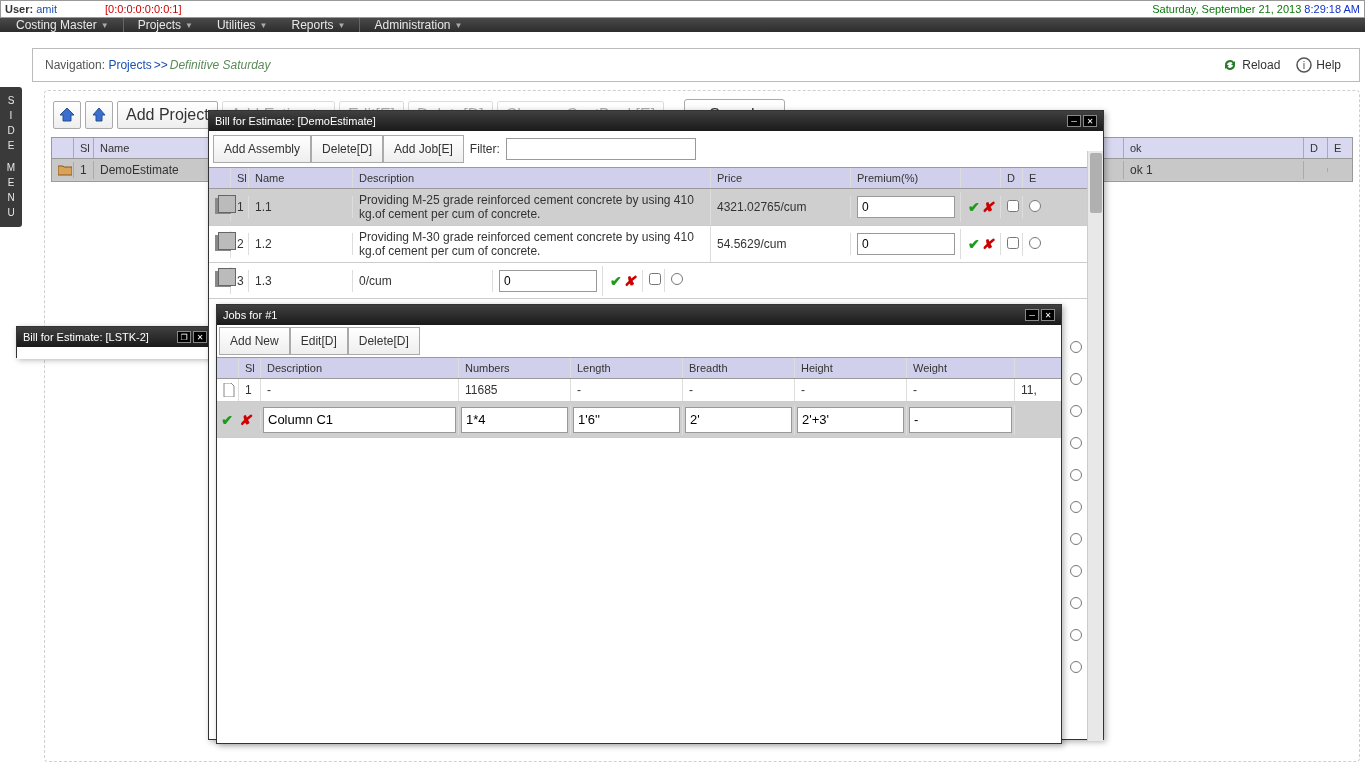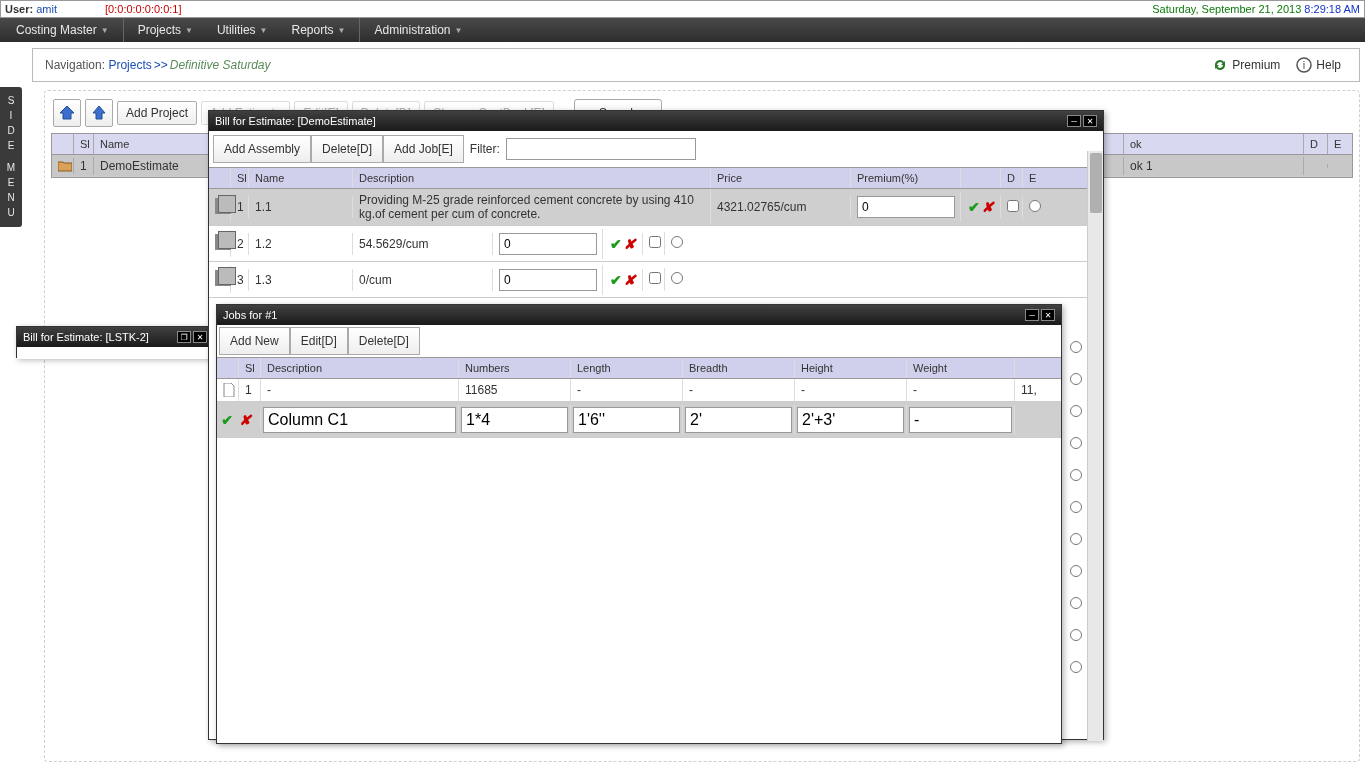--- a/index.html
+++ b/index.html
@@ -7,21 +7,21 @@
 
 
 .userbar { height: 18px; border: 1px solid #999; display: flex; align-items: center; padding: 0 4px; font-size: 11px; justify-content: space-between; }
 .userbar .left span.lbl { font-weight: bold; }
 .userbar .left a { color: #1a4fb3; text-decoration: none; }
 .userbar .left .ip { color: #c00; margin-left: 45px; }
 .userbar .right .date { color: #0a7a0a; }
 .userbar .right .time { color: #1133cc; }
 
 
-.menubar { height: 24px; background: linear-gradient(#4a4a4a,#2d2d2d); display: flex; align-items: center; padding: 0 6px; color: #e8e8e8; font-size: 12px; gap: 4px;}
+.menubar { height: 14px; background: linear-gradient(#4a4a4a,#2d2d2d); display: flex; align-items: center; padding: 0 6px; color: #e8e8e8; font-size: 12px; gap: 4px;}
 .menubar .mitem { padding: 0 10px; height: 100%; display: flex; align-items: center; cursor: pointer; gap:4px;}
 .menubar .sep { width: 1px; height: 100%; background: #666; }
 .menubar .tri { font-size: 8px; color: #aaa; }
 
 
 .workarea { position: absolute; top: 42px; left: 0; right: 0; bottom: 0; }
 
 
 .sidemenu { position: absolute; left: 0; top: 45px; width: 22px; background: #3a3a3a; color: #e8e8e8; text-align: center; font-size: 10px; line-height: 14px; padding: 6px 0; border-radius: 0 3px 3px 0;}
 .sidemenu div { margin: 1px 0; }
@@ -33,21 +33,21 @@
 .navpanel .navcur { color: #5a8a5a; font-style: italic; }
 .navpanel .spacer { flex: 1; }
 .topbtn { display:flex; align-items:center; gap:4px; cursor:pointer; padding: 2px 6px; margin-left:4px;}
 .topbtn .ic { width:16px; height:16px; display:flex; align-items:center; justify-content:center;}
 
 
 .contentframe { position: absolute; left: 44px; right: 5px; top: 48px; bottom: 6px; border: 1px dashed #cfcfcf; border-radius: 4px; padding: 6px; }
 
 
 .toolbar { display:flex; align-items:center; gap:4px; padding:2px; }
-.tbtn { border:1px solid #aaa; background:linear-gradient(#fff,#eee); padding:4px 8px; font-size:12px; cursor:pointer; border-radius:2px;}
+.tbtn { border:1px solid #aaa; background:linear-gradient(#fff,#eee); padding:4px 8px; font-size:16px; cursor:pointer; border-radius:2px;}
 .iconbtn { width:28px; height:28px; border:1px solid #aaa; background:linear-gradient(#fff,#eee); display:flex; align-items:center; justify-content:center; cursor:pointer; border-radius:2px;}
 
 
 .grid { border:1px solid #999; margin-top:4px; }
 .ghead { display:flex; background: #d8d8f0; border-bottom:1px solid #999; font-size:11px;}
 .gcell { border-right:1px solid #aaa; padding:4px 6px; overflow:hidden;}
 .grow { display:flex; border-bottom:1px solid #ccc; font-size:12px; align-items:center; min-height:22px;}
 .grow.sel { background:#c8c8c8; }
 .grow .gcell { padding: 2px 6px; }
 
@@ -71,21 +71,21 @@
 .preminput { border:1px solid #999; height:22px; width:98px; padding:0 4px; font-size:12px;}
 .actionic { width:14px; height:14px; display:inline-flex; align-items:center; justify-content:center; margin:0 1px; cursor:pointer;}
 .check { color:#1a9c1a; font-weight:bold; font-size:14px;}
 .cross { color:#c00; font-weight:bold; font-size:14px; font-style:italic;}
 .cbox { width:12px; height:12px;}
 .radio { width:12px; height:12px;}
 .copyic { width:16px; height:16px; display:inline-block; background:#888; position:relative;}
 .copyic::after{content:''; position:absolute; left:3px; top:-3px; width:16px; height:16px; background:#bbb; border:1px solid #666;}
 
 
-.jrow-edit input { border:1px solid #999; height:26px; padding:0 4px; font-size:16px; width:100%;}
+.jrow-edit input { border:1px solid #999; height:26px; padding:0 4px; font-size:13px; width:100%;}
 .jrow-edit { background:#cfcfcf; }
 svg { display:block; }
 
 .scrollcol { position:absolute; right:0; top:20px; bottom:0; width:16px; background:#e8e8e8; border-left:1px solid #ccc;}
 .scrollthumb { width:12px; background:#b0b0b0; margin:2px; border-radius:2px;}
 .radiocol { position:absolute; right:16px; top:20px; bottom:0; width:22px; display:flex; flex-direction:column; align-items:center; gap:20px; padding-top:8px;}
 </style>
 </head>
 <body>
 
@@ -145,21 +145,21 @@
     <a href="#" class="navlink">Projects</a>
     <span style="color:#1a4fb3;padding:0 2px;">&gt;&gt;</span>
     <span class="navcur">Definitive Saturday</span>
     <div class="spacer"></div>
     <div class="topbtn">
       <span class="ic">
         <svg width="16" height="16" viewBox="0 0 16 16">
             <path d="M3 8a5 5 0 0 1 9-3l1-1v4h-4l1.5-1.5A3 3 0 0 0 5 8h-2zm10 0a5 5 0 0 1-9 3l-1 1v-4h4l-1.5 1.5A3 3 0 0 0 11 8h2z" fill="#2a7a2a"></path>
           </svg>
       </span>
-      <span>Premium</span>
+      <span>Reload</span>
     </div>
     <div class="topbtn">
       <span class="ic">
         <svg width="16" height="16" viewBox="0 0 16 16">
             <circle cx="8" cy="8" r="7" fill="none" stroke="#555" stroke-width="1.5"></circle>
             <text x="8" y="12" text-anchor="middle" font-size="11" fill="#555">i</text>
           </svg>
       </span>
       <span>Help</span>
     </div>
@@ -268,20 +268,21 @@
             <span class="actionic cross">✘</span>
           </div>
           <div class="bcell" style="width:22px;"><input type="checkbox" class="cbox" style=""></div>
           <div class="bcell" style="width:22px;border-right:none;"><input type="radio" class="radio" style=""></div>
         </div>
 
         <div class="brow">
           <div class="bcell" style="width:22px;"><span class="copyic"></span></div>
           <div class="bcell" style="width:18px;">2</div>
           <div class="bcell" style="width:104px;">1.2</div>
+          <div class="bcell" style="width:358px;">Providing M-30 grade reinforced cement concrete by using 410 kg.of cement per cum of concrete.</div>
           <div class="bcell" style="width:140px;">54.5629/cum</div>
           <div class="bcell" style="width:110px;"><input class="preminput" value="0" style=""></div>
           <div class="bcell" style="width:40px; display:flex;">
             <span class="actionic check">✔</span>
             <span class="actionic cross">✘</span>
           </div>
           <div class="bcell" style="width:22px;"><input type="checkbox" class="cbox" style=""></div>
           <div class="bcell" style="width:22px;border-right:none;"><input type="radio" class="radio" style=""></div>
         </div>
 

